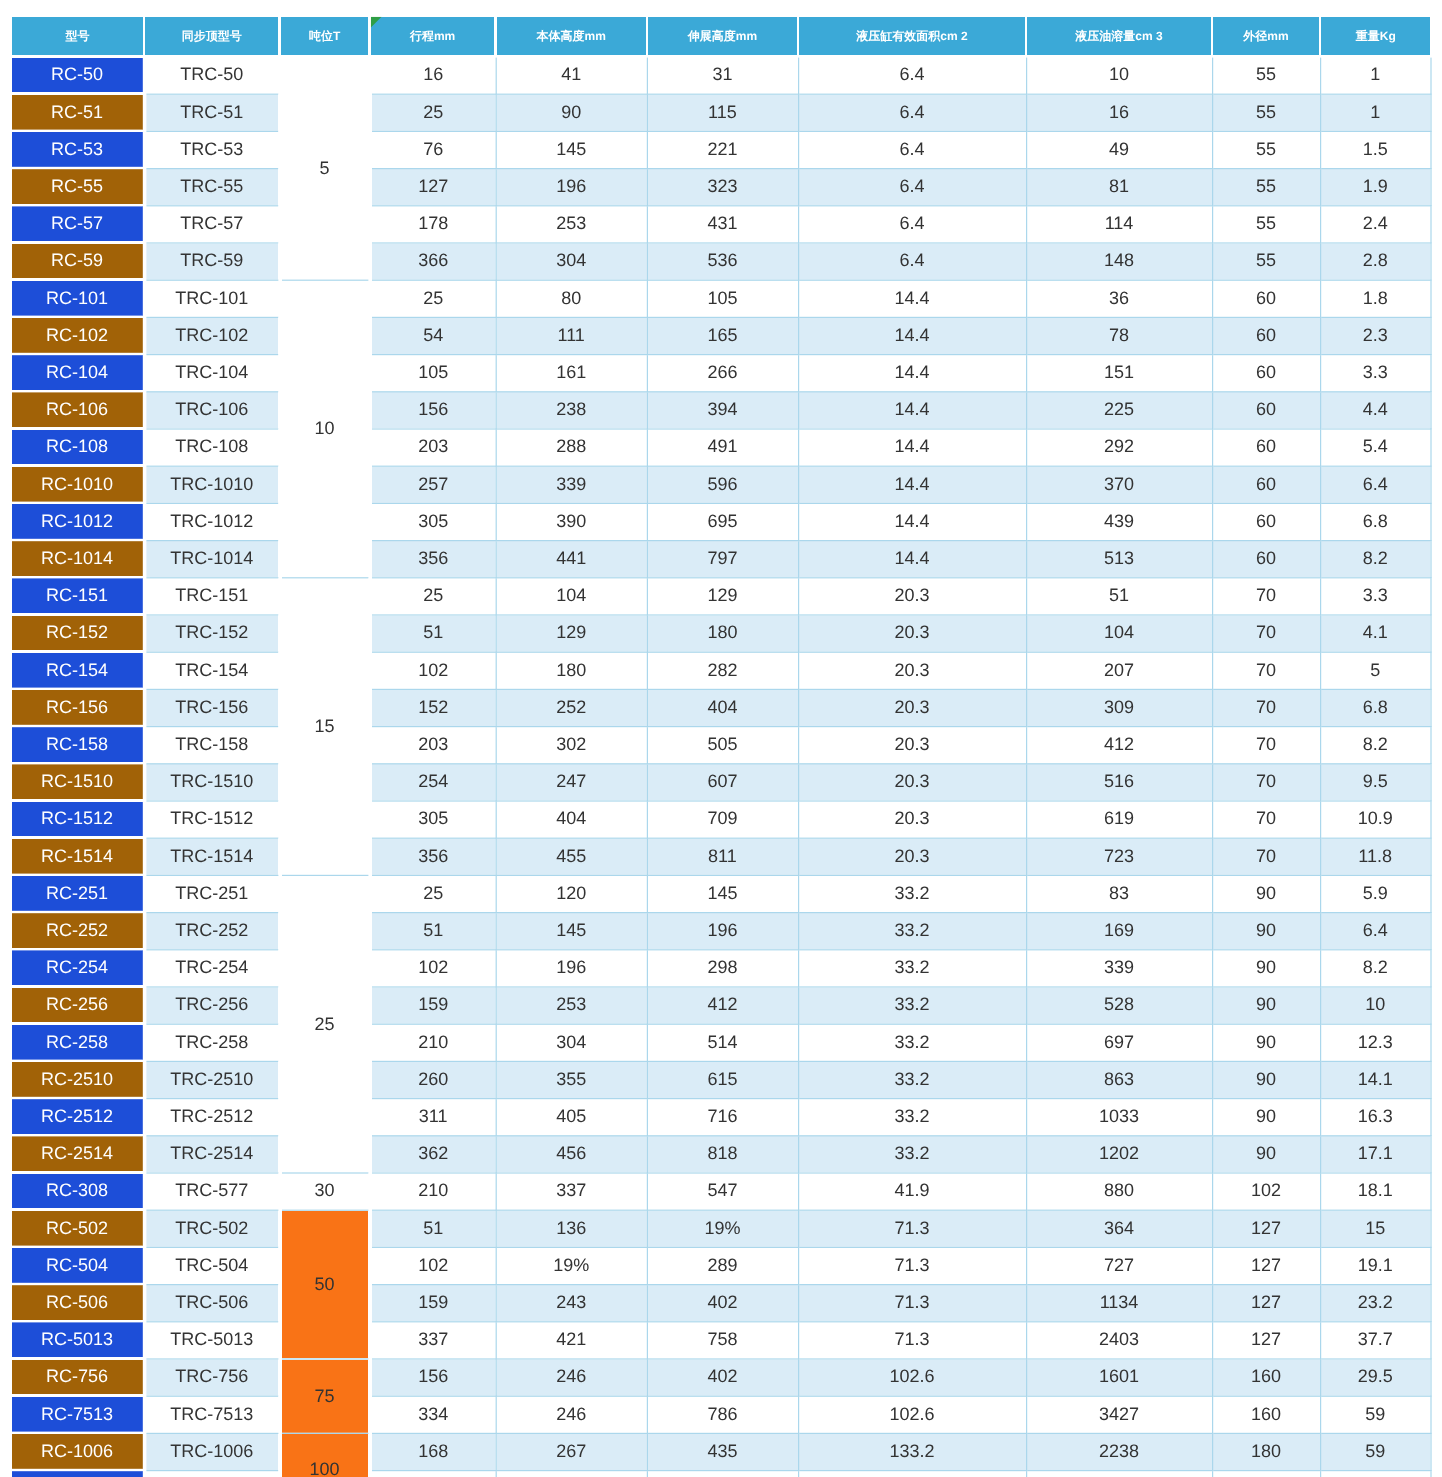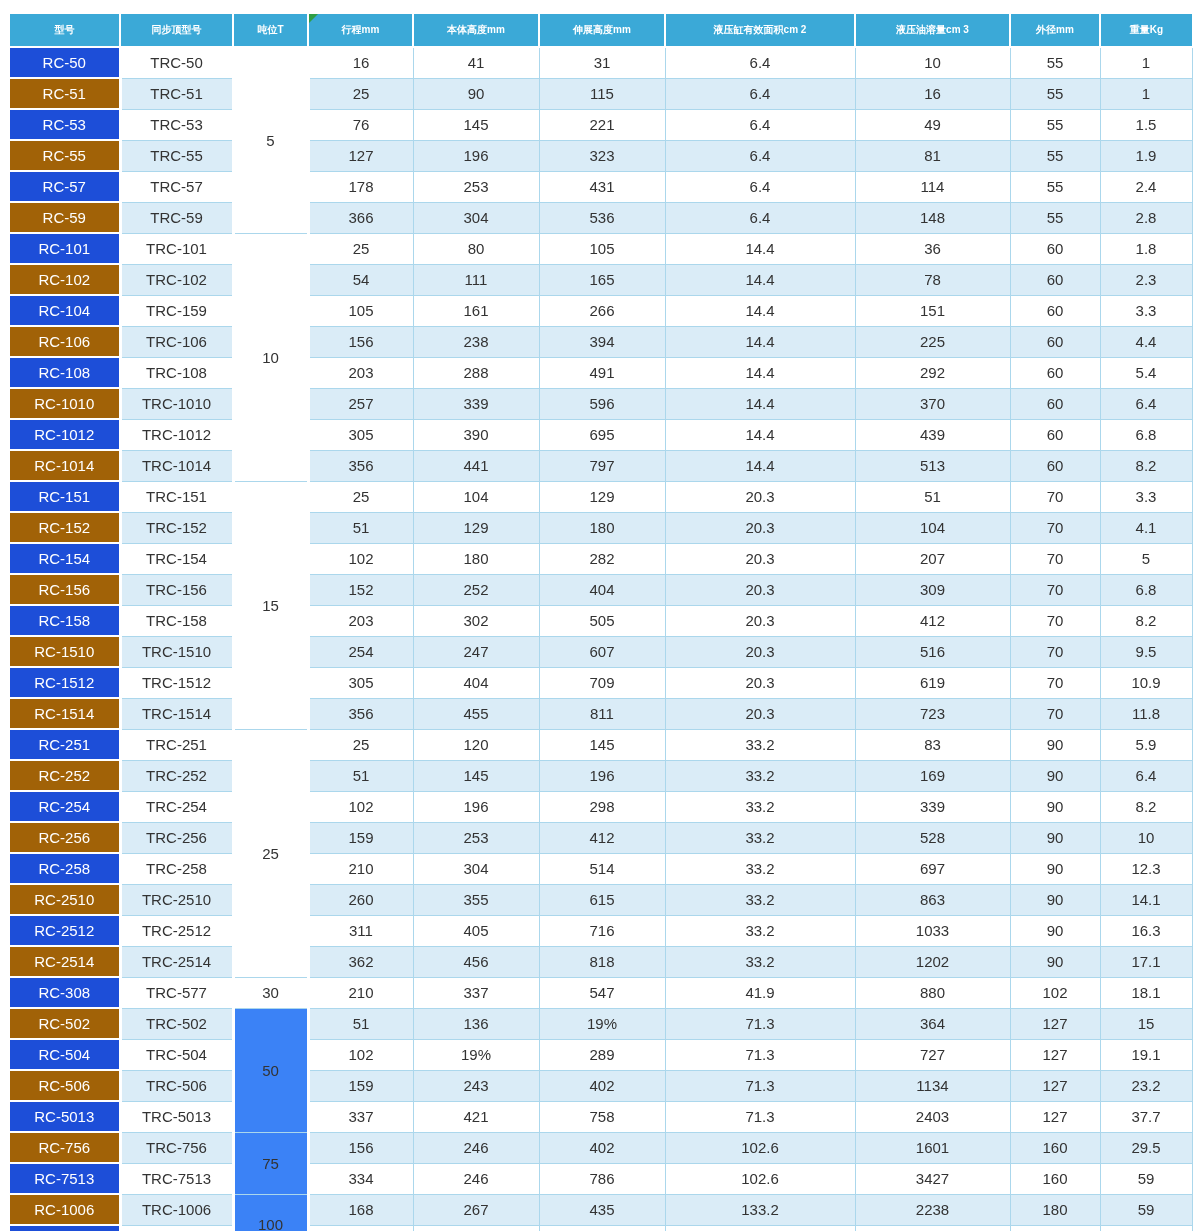--- a/index.html
+++ b/index.html
@@ -17,21 +17,21 @@
     font-size:15px; color:#333333; text-align:center; height:29px; padding:0 2px;
     border:1px solid #abd7ec; background:#ffffff; white-space:nowrap; overflow:hidden;
   }
   tr.stripe td { background:#daecf7; }
   td.model {
     background:#1d4ed8; color:#ffffff; border:0;
     border-bottom:2px solid #ffffff; border-right:3px solid #ffffff;
   }
   tr.stripe td.model { background:#a16207; }
   td.tonnage { background:#ffffff; border-left:3px solid #ffffff; border-right:3px solid #ffffff; }
-  td.tonnage.light { background:#3b82f6; }
+  td.tonnage.light { background:#f97316; }
   .corner-marker {
     position:absolute; top:0; left:0; width:0; height:0;
     border-top:9px solid #2f9e45; border-right:9px solid transparent;
   }
 </style>
 </head>
 <body>
 
 <div class="wrap">
   <table>
@@ -147,21 +147,21 @@
           <td>54</td>
           <td>111</td>
           <td>165</td>
           <td>14.4</td>
           <td>78</td>
           <td>60</td>
           <td>2.3</td>
         </tr>
         <tr>
           <td class="model">RC-104</td>
-          <td>TRC-159</td>
+          <td>TRC-104</td>
           <td>105</td>
           <td>161</td>
           <td>266</td>
           <td>14.4</td>
           <td>151</td>
           <td>60</td>
           <td>3.3</td>
         </tr>
         <tr class="stripe">
           <td class="model">RC-106</td>

